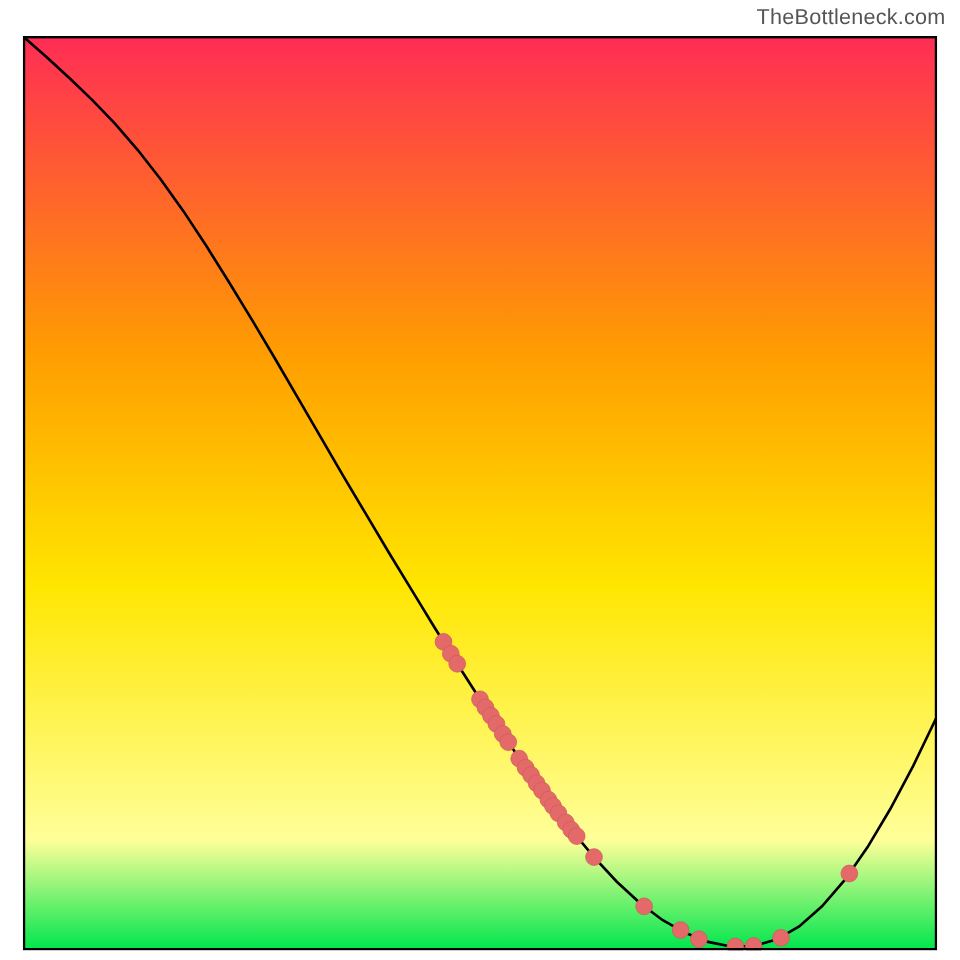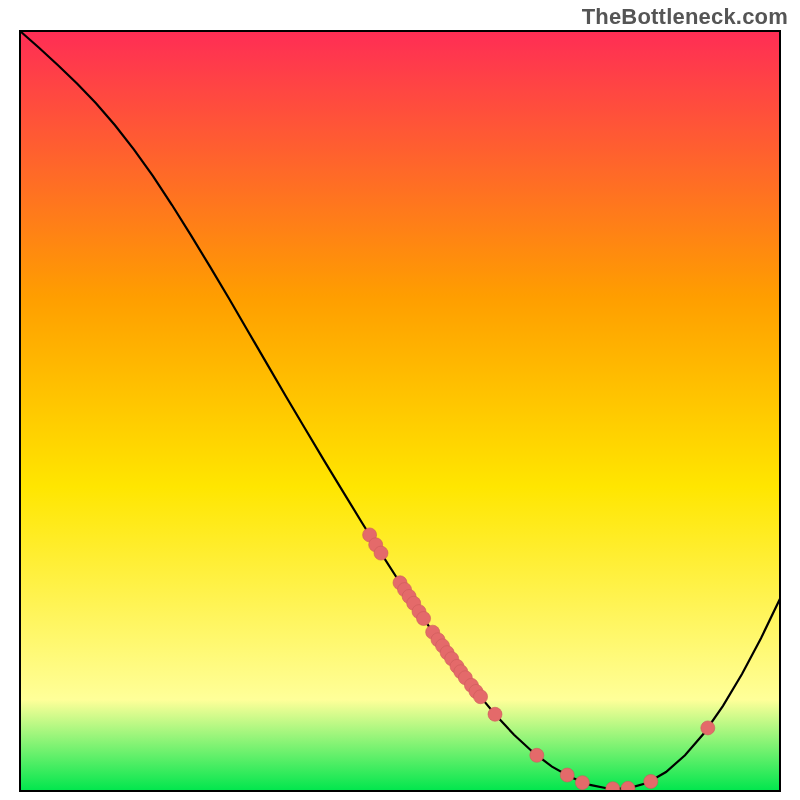--- a/index.html
+++ b/index.html
@@ -12,22 +12,22 @@
   }
   .chart-wrap {
     position: relative;
     width: 800px;
     height: 800px;
   }
   .watermark {
     position: absolute;
     top: 4px;
     right: 12px;
-    font-size: 22px;
-    font-weight: bold;
+    font-size: 18px;
+    font-weight: normal;
     color: #555555;
     letter-spacing: 0.2px;
   }
   svg.plot {
     position: absolute;
     left: 19px;
     top: 30px;
     width: 762px;
     height: 762px;
   }

